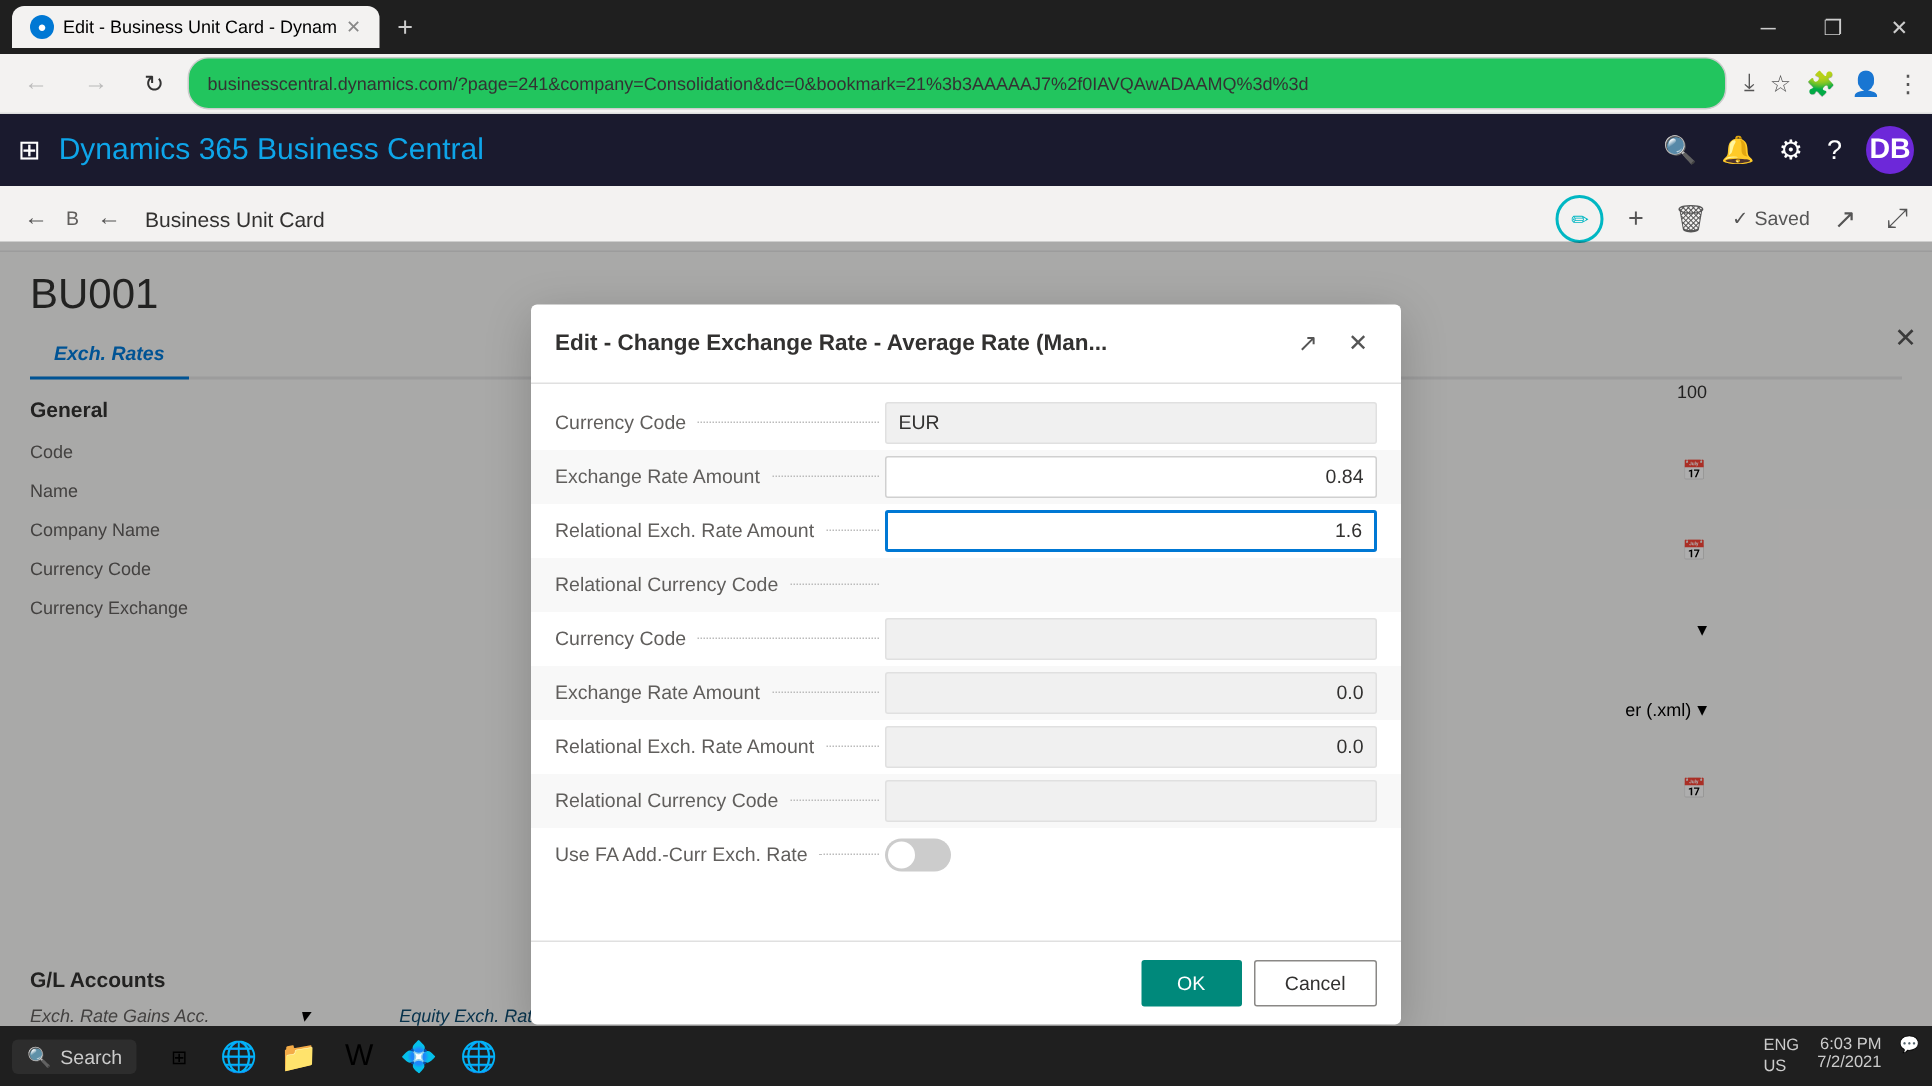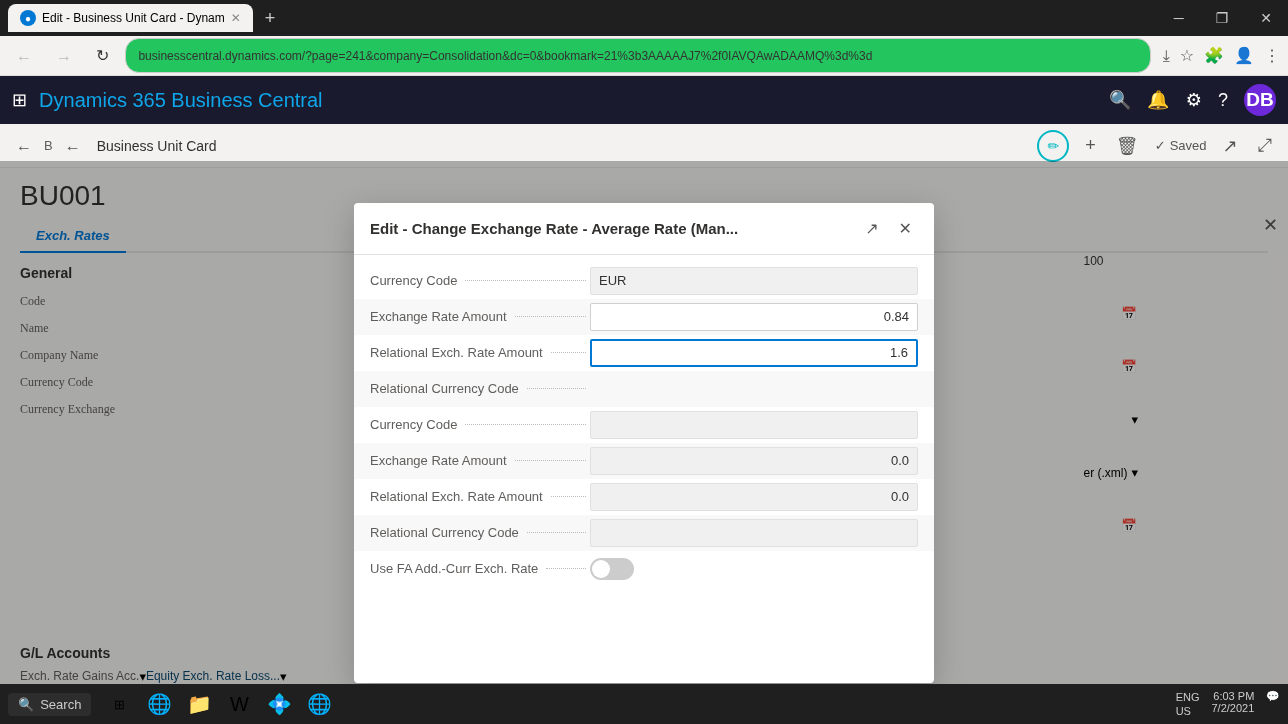--- a/index.html
+++ b/index.html
@@ -90,21 +90,21 @@
     .edit-pencil-circle { width: 32px; height: 32px; border-radius: 50%; border: 2px solid #00b7c3; display: flex; align-items: center; justify-content: center; color: #00b7c3; font-size: 14px; }
     .card-entity-id { font-size: 28px; font-weight: 300; color: #323130; margin-bottom: 8px; }
 
     
     .tab-bar { display: flex; border-bottom: 2px solid #e0e0e0; margin-bottom: 12px; font-style: italic; }
     .tab-item { padding: 8px 16px; font-size: 13px; cursor: pointer; color: #555; border-bottom: 2px solid transparent; margin-bottom: -2px; }
     .tab-item.active { color: #0078d4; border-bottom-color: #0078d4; font-weight: 600; }
 
     
     .section-title { font-size: 14px; font-weight: 600; color: #323130; margin-bottom: 8px; margin-top: 10px; }
-    .form-grid { display: grid; grid-template-columns: 200px 1fr; gap: 2px 24px; font-family: Liberation Serif, serif; }
+    .form-grid { display: grid; grid-template-columns: 200px 1fr; gap: 2px 24px; }
     .form-label { color: #605e5c; font-size: 12px; padding: 5px 0; white-space: nowrap; overflow: hidden; text-overflow: ellipsis; }
     .form-value { color: #323130; font-size: 12px; padding: 5px 0; }
 
     
     .modal-overlay {
       position: absolute;
       top: 0; left: 0; right: 0; bottom: 0;
       background: rgba(0,0,0,0.3);
       display: flex;
       align-items: center;
@@ -332,21 +332,21 @@
       <div class="form-label">Company Name</div>
       <div class="form-value"></div>
       <div class="form-label">Currency Code</div>
       <div class="form-value"></div>
       <div class="form-label">Currency Exchange</div>
       <div class="form-value"></div>
       <div class="form-value"></div>
     </div>
 
     <div style="position:absolute; right:150px; top:130px; display:flex; flex-direction:column; gap:38px;">
-      <div style="font-size:12px; color:#323130;">100</div>
+      <div style="text-align:right; font-size:12px; color:#323130;">100</div>
       <div style="display:flex; justify-content:flex-end;">
           <span style="color:#555;cursor:pointer;">📅</span>
         </div>
       <div style="display:flex; justify-content:flex-end;">
           <span style="color:#555;cursor:pointer;">📅</span>
         </div>
       <div style="display:flex; justify-content:flex-end; align-items:center; gap:4px;">
           <span style="font-size:12px;"></span>
           <span>▾</span>
         </div>
@@ -356,21 +356,21 @@
         </div>
       <div style="display:flex; justify-content:flex-end;">
           <span style="color:#555;cursor:pointer;">📅</span>
         </div>
     </div>
 
     <span style="position:absolute;right:10px;top:90px;font-size:18px;cursor:pointer;color:#555;">✕</span>
 
     <div style="position:absolute; bottom:40px; left:20px;">
       <div class="section-title">G/L Accounts</div>
-      <div style="display:flex; ">
+      <div style="display:flex; gap:60px; align-items:center;font-style:italic;">
         <div style="font-size:12px;color:#605e5c;">Exch. Rate Gains Acc.</div>
         <div style="display:flex;align-items:center;gap:4px;">
           <span>▾</span>
         </div>
         <div style="font-size:12px;color:#0c4a6e;">Equity Exch. Rate Loss...</div>
         <div style="display:flex;align-items:center;gap:4px;">
           <span>▾</span>
         </div>
       </div>
     </div>
@@ -458,20 +458,24 @@
             <span class="dotted-leader"></span>
           </div>
           <label class="toggle-switch">
 
             <span class="toggle-slider"></span>
           </label>
         </div>
 
       </div>
 
+      <div class="modal-footer">
+        <button class="btn-primary">OK</button>
+        <button class="btn-secondary">Cancel</button>
+      </div>
 
     </div>
   </div>
 
 </div>
 
 <div class="taskbar">
   <div class="taskbar-search">
     <span>🔍</span>
     <span>Search</span>

